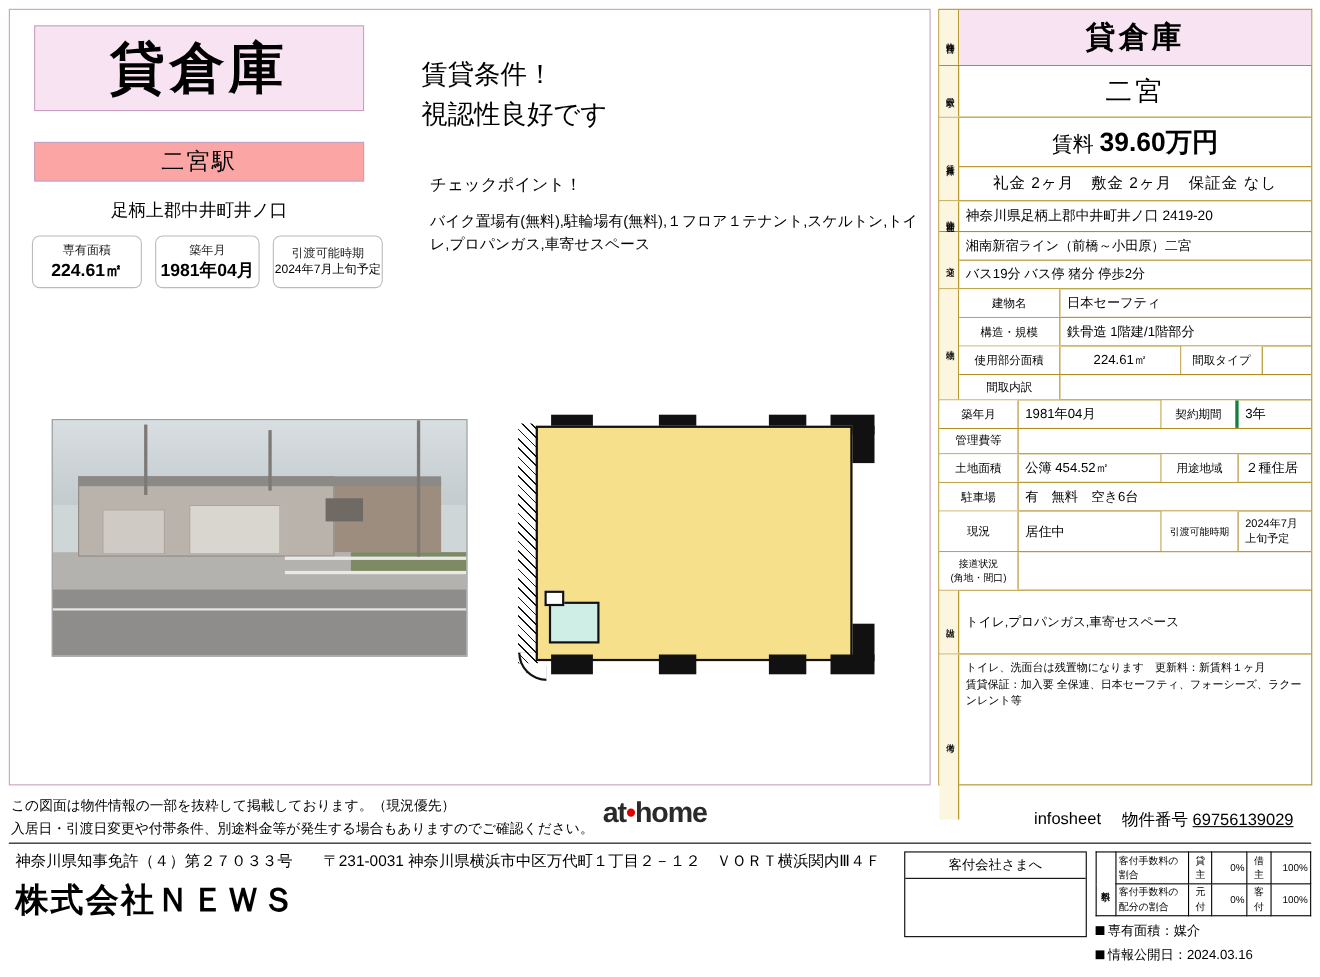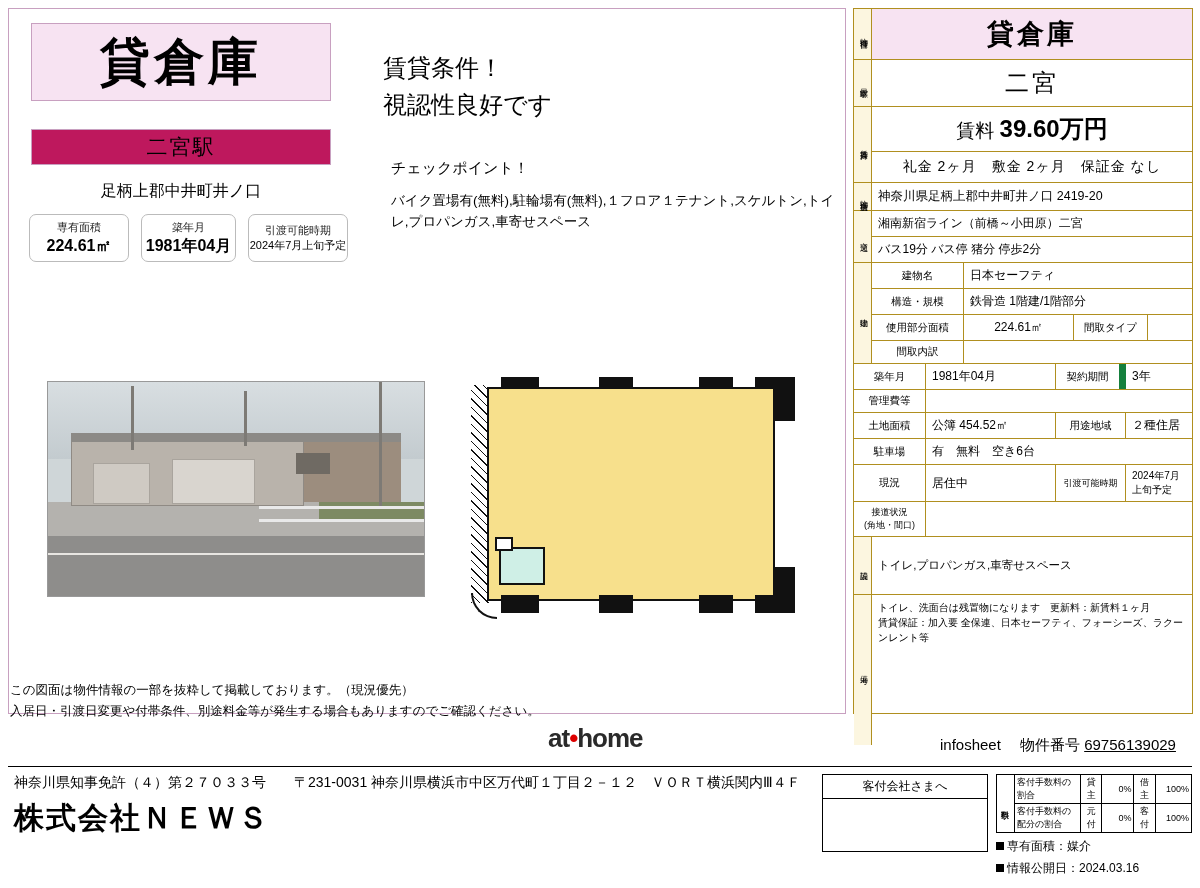--- a/index.html
+++ b/index.html
@@ -22,21 +22,21 @@
     position:absolute; left:22px; top:14px; width:300px; height:78px;
     background:#f7e3f2; border:1px solid #c8a0c0;
     display:flex; align-items:center; justify-content:center;
   }
   .title-box .t {
     font-family:"DejaVu Sans", sans-serif;
     font-size:50px; font-weight:bold; letter-spacing:4px;
   }
   .station-box {
     position:absolute; left:22px; top:120px; width:300px; height:36px;
-    background:#be185d; border:1px solid #c8a0c0;
+    background:#fca5a5; border:1px solid #c8a0c0;
     display:flex; align-items:center; justify-content:center;
     font-size:21px; letter-spacing:2px;
   }
   .addr-line {
     position:absolute; left:22px; top:172px; width:300px;
     text-align:center; font-size:16px;
   }
   .fact-row { position:absolute; left:20px; top:205px; display:flex; gap:12px; }
   .fact {
     border:1px solid #bbb; border-radius:7px; background:#fff;
@@ -123,21 +123,21 @@
   .sub-row:last-child { border-bottom:none; }
   .sub-lab { background:#fff; font-size:10.5px; padding:4px 4px; border-right:1px solid #b08f1f;
     display:flex; align-items:center; justify-content:center; text-align:center; }
   .sub-val { font-size:12px; padding:4px 6px; display:flex; align-items:center; }
   .rt-grid { flex:1; }
 
   .rt-note { font-size:10px; line-height:1.5; padding:5px 6px; }
 
   
   .foot-note {
-    position:absolute; left:10px; top:680px; width:530px; font-size:12.5px; line-height:1.7;
+    position:absolute; left:10px; top:722px; width:530px; font-size:12.5px; line-height:1.7;
   }
   .athome {
     position:absolute; left:548px; top:723px; font-size:26px; font-weight:bold; letter-spacing:-1px;
   }
   .athome .at { color:#2a2a2a; }
   .athome .dot { color:#d00; }
   .infosheet { position:absolute; left:940px; top:736px; font-size:15px; }
   .bukken-no { position:absolute; left:1020px; top:736px; font-size:15px; }
   .bukken-no u { text-decoration:underline; }
 
@@ -307,21 +307,21 @@
           <div class="sub-val"></div>
         </div>
       </div>
     </div>
 
     <div class="rt-blk" style="border-bottom:1px solid #b08f1f;">
       <div class="rt-grid">
         <div class="sub-row">
           <div class="sub-lab" style="width:72px; flex:0 0 72px;">築年月</div>
           <div class="sub-val" style="width:130px; flex:0 0 130px; border-right:1px solid #b08f1f;">1981年04月</div>
-          <div class="sub-lab" style="flex:0 0 70px; border-right:7px solid #15803d;">契約期間</div>
+          <div class="sub-lab" style="flex:0 0 70px; border-right:3px solid #15803d;">契約期間</div>
           <div class="sub-val">3年</div>
         </div>
         <div class="sub-row">
           <div class="sub-lab" style="width:72px; flex:0 0 72px;">管理費等</div>
           <div class="sub-val"></div>
         </div>
         <div class="sub-row">
           <div class="sub-lab" style="width:72px; flex:0 0 72px;">土地面積</div>
           <div class="sub-val" style="width:130px; flex:0 0 130px; border-right:1px solid #b08f1f;">公簿 454.52㎡</div>
           <div class="sub-lab" style="flex:0 0 70px; border-right:1px solid #b08f1f;">用途地域</div>

